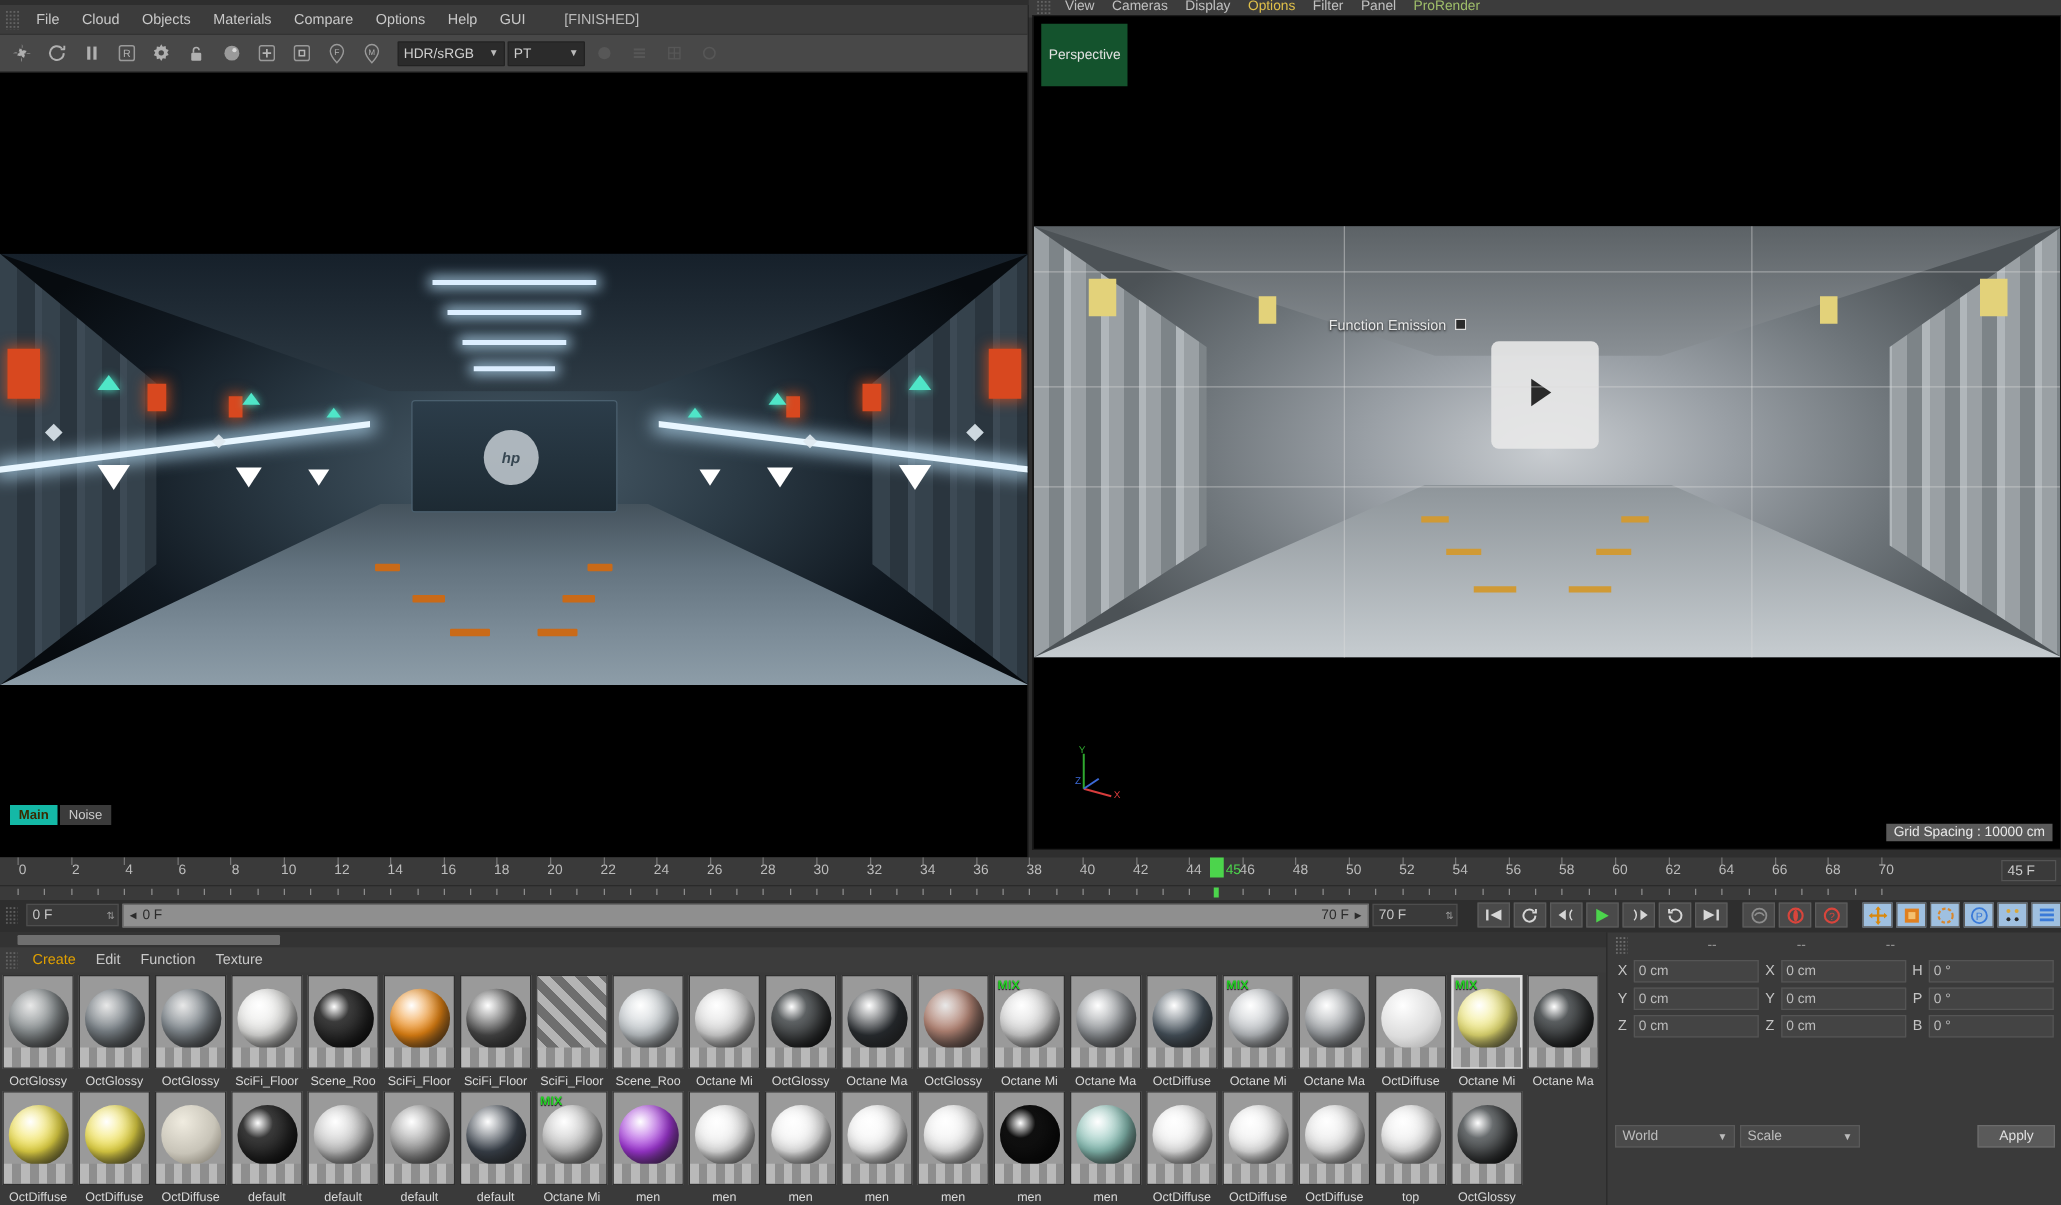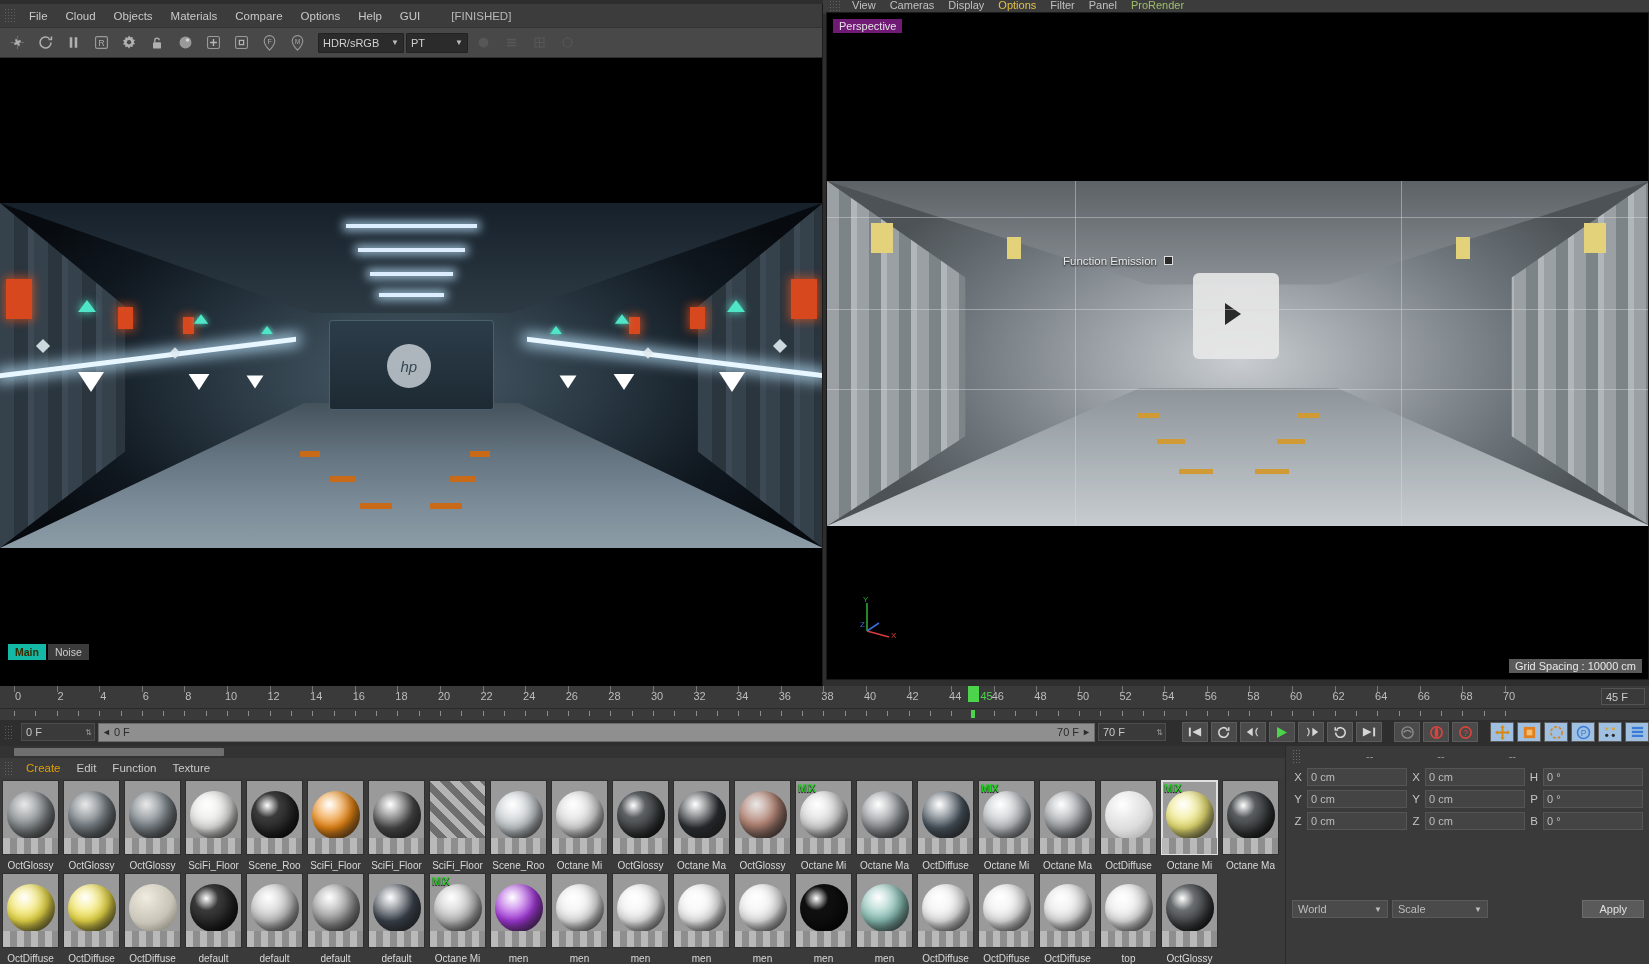--- a/index.html
+++ b/index.html
@@ -76,21 +76,21 @@
   .ls1{ left:0; top:44%; width:36%; transform:skewY(-7deg); }
   .ls2{ right:0; top:44%; width:36%; transform:skewY(7deg); }
   .ceilbar{ position:absolute; left:42%; width:16%; height:4px; background:#dceeff; box-shadow:0 0 10px 3px rgba(190,230,255,.75); }
   .marker{ position:absolute; width:0;height:0;border-left:13px solid transparent;border-right:13px solid transparent;border-top:20px solid #fff; }
   .exitsign{ position:absolute; width:26px; height:40px; background:#d8481f; box-shadow:0 0 10px 2px rgba(220,80,30,.7); }
   .greenchev{ position:absolute; width:0;height:0;border-left:9px solid transparent;border-right:9px solid transparent;border-bottom:12px solid #4fe6c8; filter:drop-shadow(0 0 4px #4fe6c8); }
   .diamond{ position:absolute; width:10px; height:10px; background:#dfe9ef; transform:rotate(45deg); opacity:.9; }
   .hubdoor{ position:absolute; left:40%; top:34%; width:20%; height:26%;
     background:linear-gradient(#2c3d4a,#1d2a33); border:1px solid #4a5f6e; border-radius:3px; }
   .hplogo{ position:absolute; left:47%; top:41%; width:44px; height:44px; border-radius:50%;
-    background:#c5cdd3; color:#3a4a55; font-size:15px; font-style:italic; font-weight:normal;
+    background:#c5cdd3; color:#3a4a55; font-size:12px; font-style:italic; font-weight:bold;
     display:flex; align-items:center; justify-content:center; opacity:.85; }
   .floorline{ position:absolute; background:#c96a18; height:6px; border-radius:1px; }
 
   .watermark{ position:absolute; left:0; right:0; text-align:center; color:#fff;
     text-shadow:0 2px 4px rgba(0,0,0,.85); font-weight:bold; letter-spacing:1px; }
   #wm1{ top:255px; font-size:30px; }
   #wm2{ top:300px; font-size:25px; }
 
   #oct-tabs{ position:absolute; left:8px; bottom:26px; display:flex; gap:2px; z-index:5; }
   .otab{ padding:2px 7px; font-size:10.5px; background:#3b3b3b; color:#ccc; cursor:default; }
@@ -102,22 +102,22 @@
     background:#3c3c3c; display:flex; align-items:center; padding-left:6px; overflow:hidden;
   }
   #c4d-top-menu .menu-item{ font-size:11px; padding:1px 7px; color:#c0c0c0; }
   #c4d-top-menu .menu-item.hl{ color:#e0c04a; }
   #c4d-top-menu .menu-item.hl2{ color:#9fbe6a; }
 
   #viewport{
     position:absolute; left:826px; top:12px; width:823px; height:668px;
     background:#000; overflow:hidden; border:1px solid #1a1a1a;
   }
-  #vp-label{ position:absolute; left:6px; top:6px; background:#701a75; color:#e3e3e3;
-    padding:1px 6px; font-size:11px; }
+  #vp-label{ position:absolute; left:6px; top:6px; background:#14532d; color:#e3e3e3;
+    padding:19px 6px; font-size:11px; }
   #vp-grid-label{ position:absolute; right:6px; bottom:6px; background:#5a5a5a; color:#e8e8e8;
     padding:1px 6px; font-size:11px; }
   #vp-scene{ position:absolute; left:0; top:168px; width:823px; height:345px; }
   .vp-corridor{ position:absolute; inset:0;
     background:radial-gradient(ellipse 50% 65% at 50% 52%, #c9cdd1 0%, #9aa0a6 35%, #6d7479 70%, #4c5256 100%); }
   .vp-wall{ position:absolute; top:0; bottom:0; width:42%;
     background:repeating-linear-gradient(90deg,#9aa0a4 0 12px,#7d8488 12px 24px,#b0b6ba 24px 30px); }
   .vp-wall.l{ left:0; clip-path:polygon(0 0,40% 28%,40% 74%,0 100%); }
   .vp-wall.r{ right:0; clip-path:polygon(100% 0,60% 28%,60% 74%,100% 100%); }
   .vp-floor{ position:absolute; left:0;right:0;bottom:0;height:40%;

